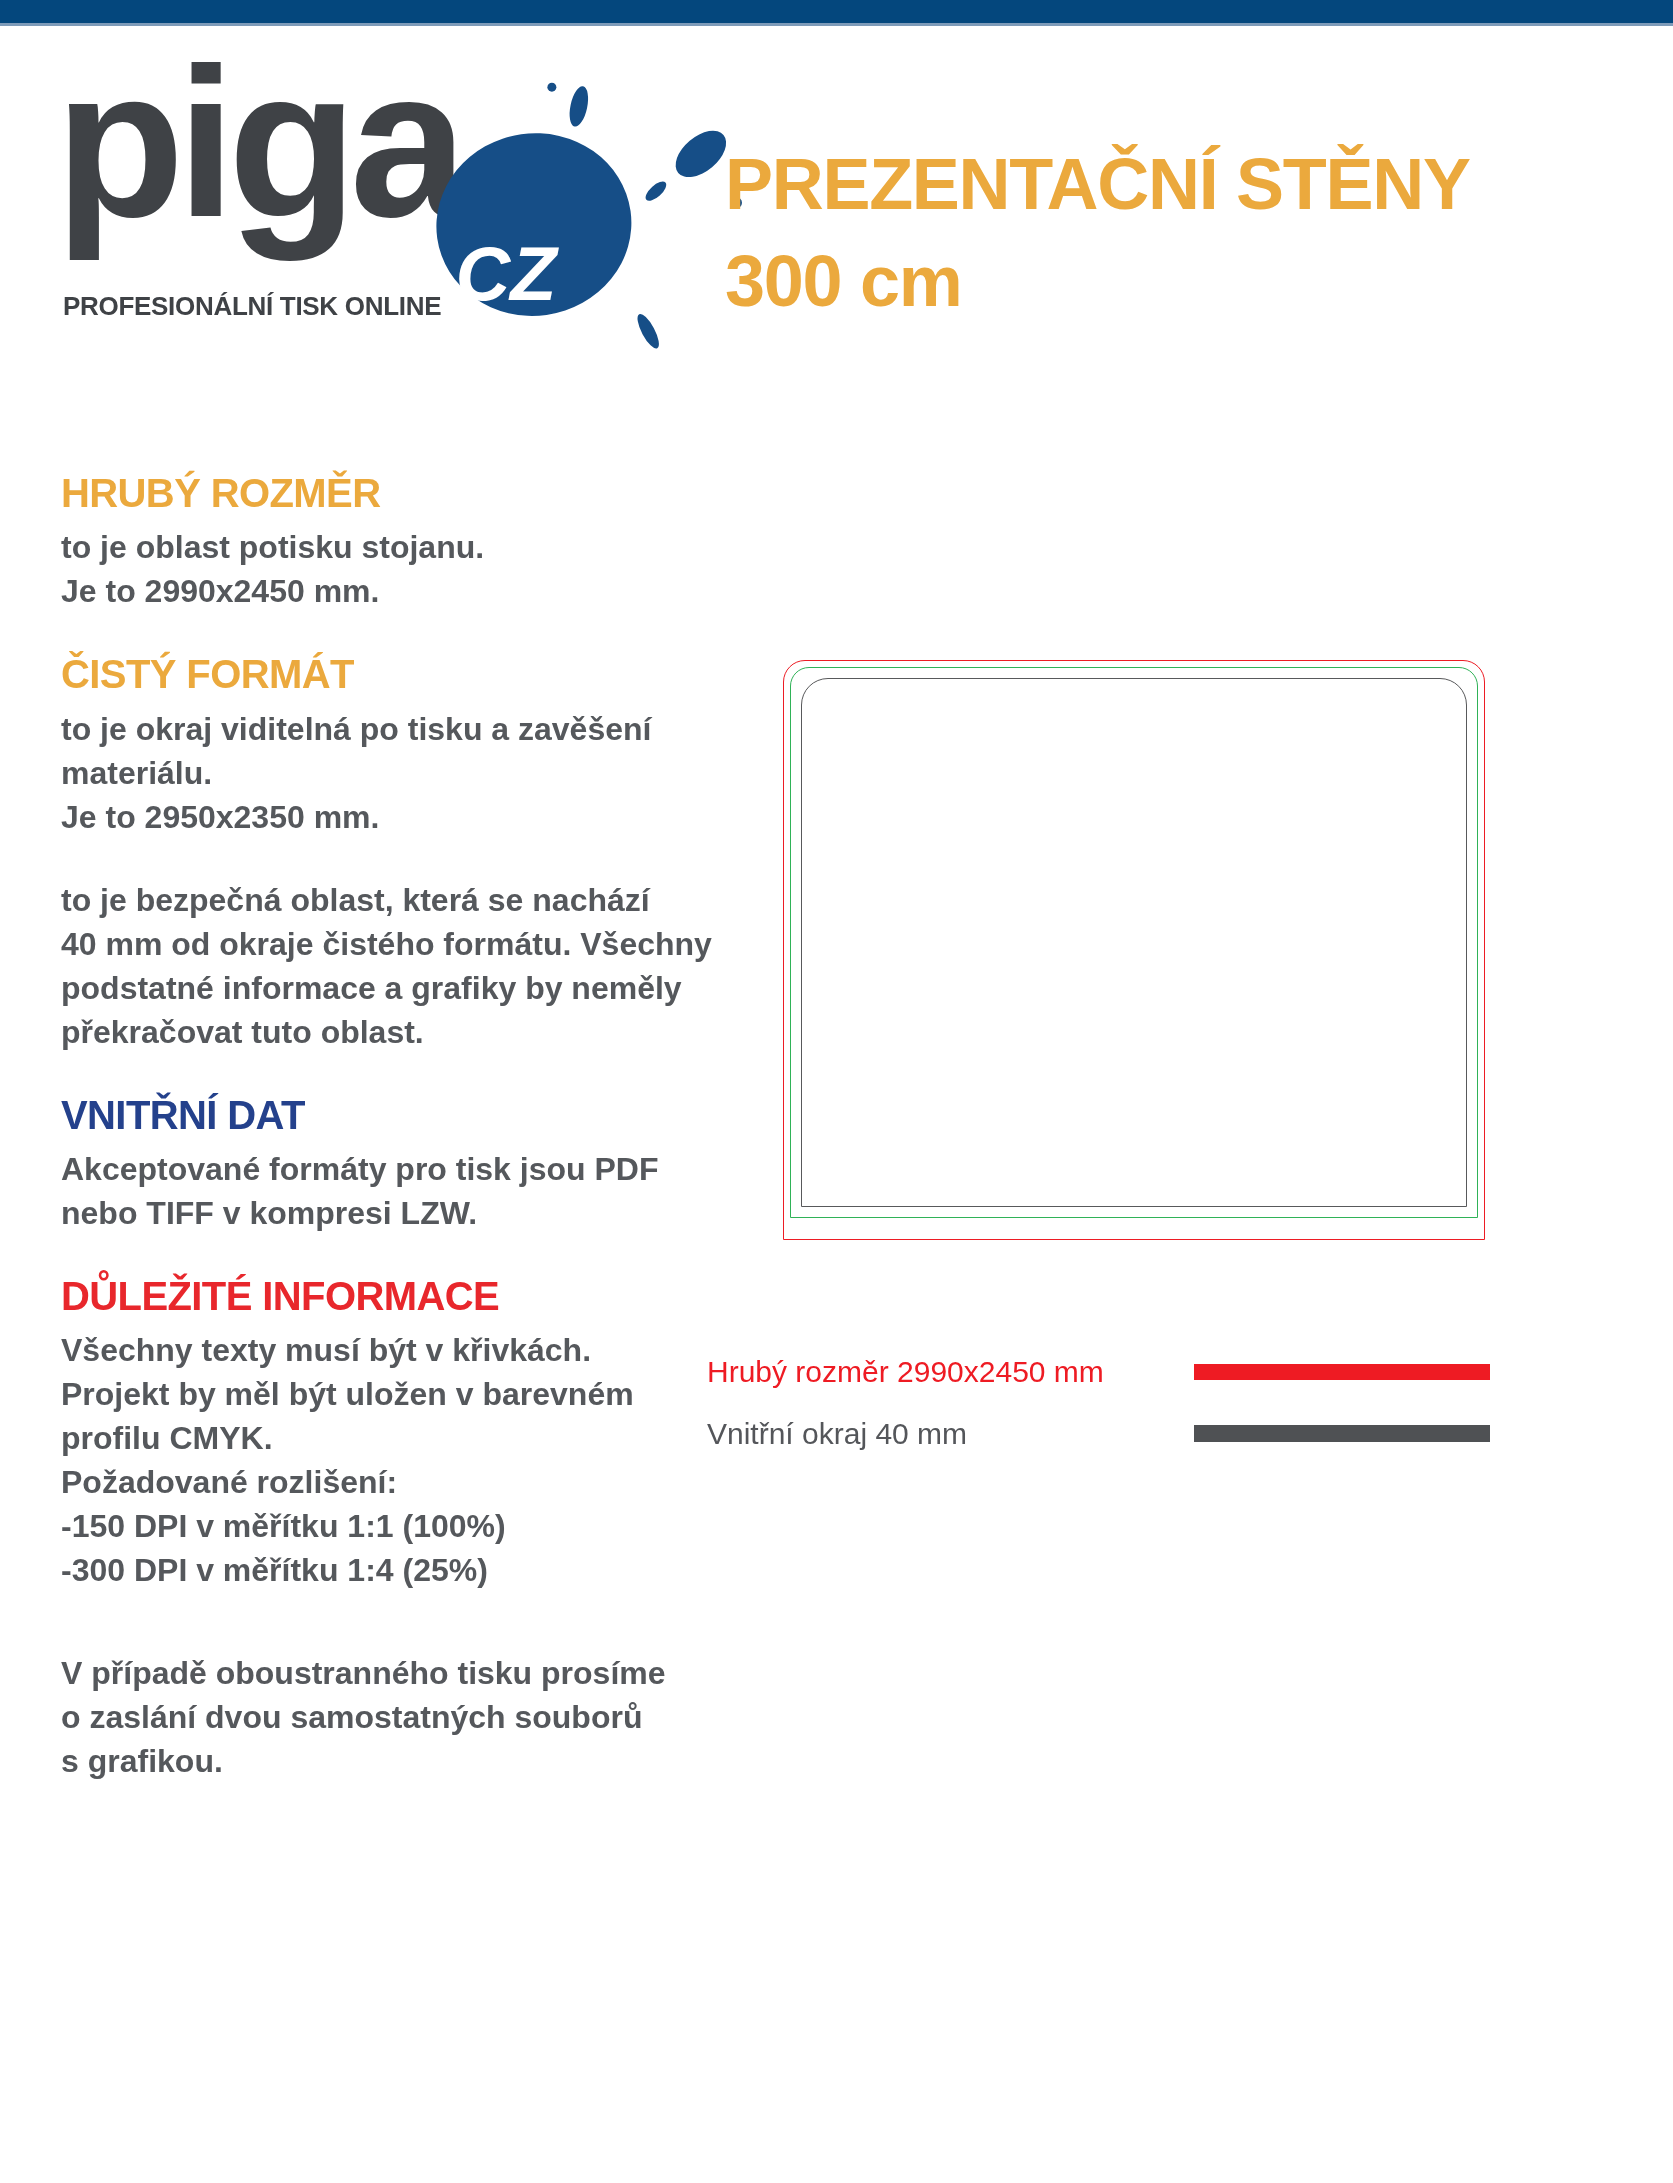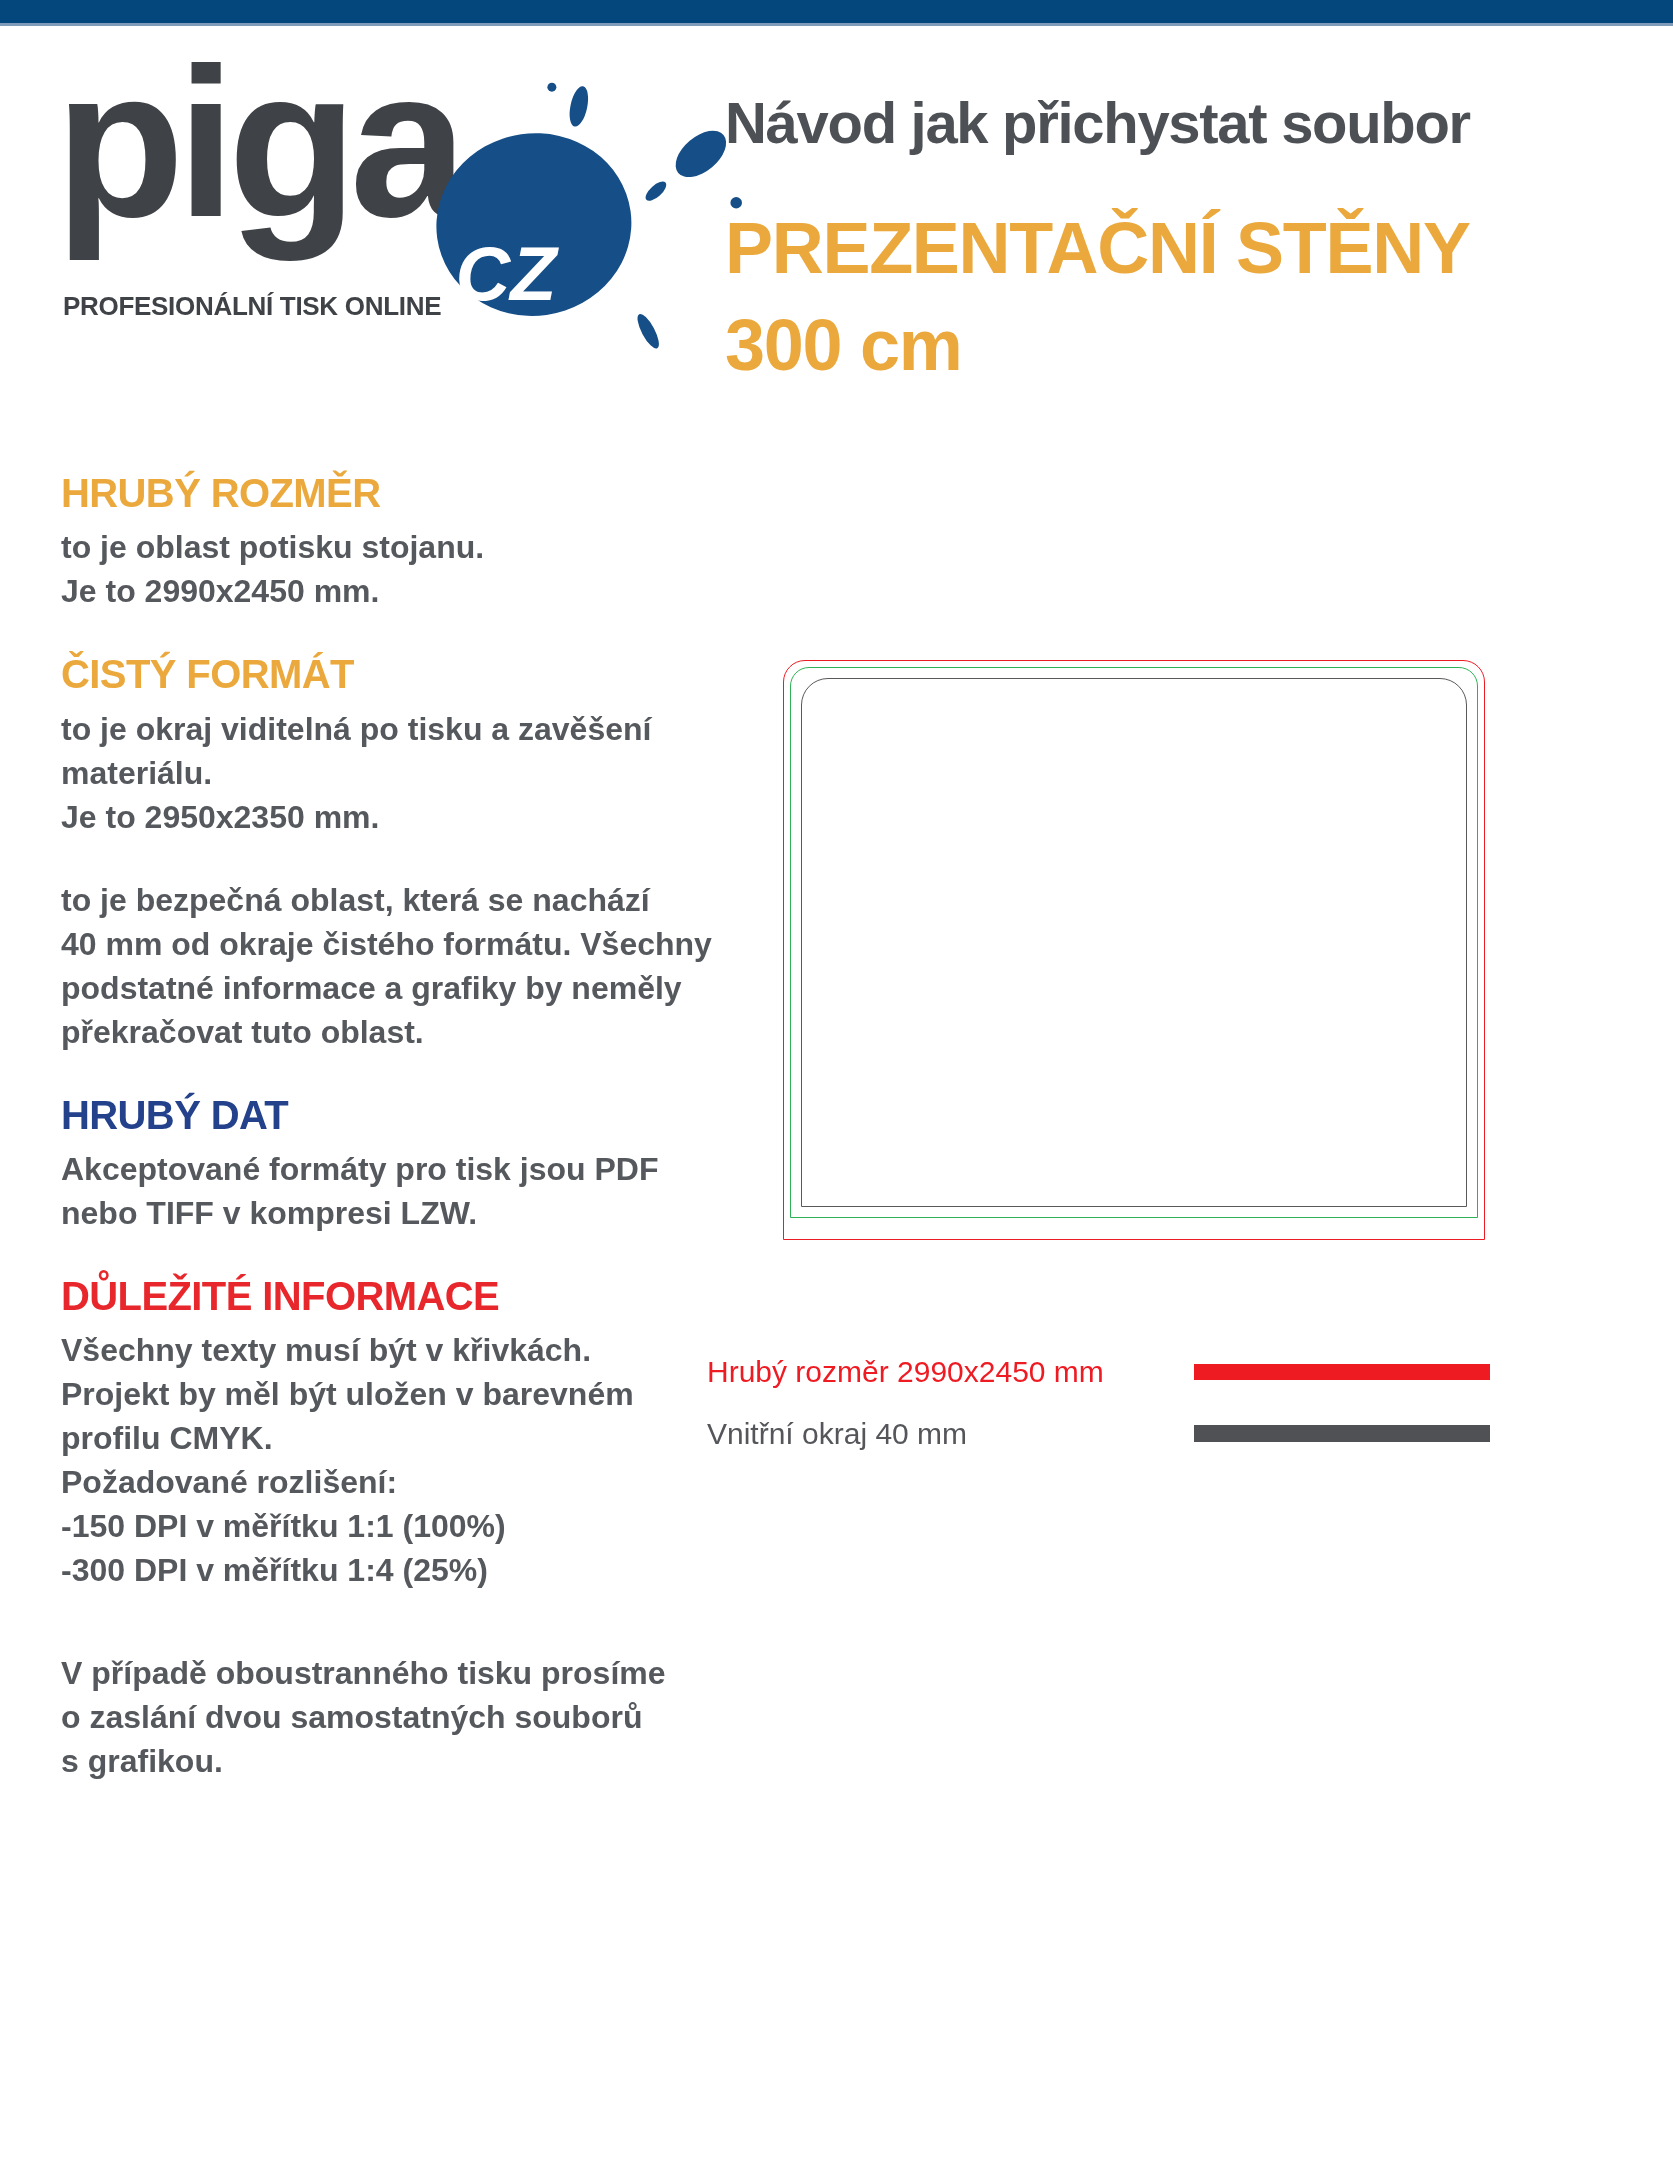--- a/index.html
+++ b/index.html
@@ -100,21 +100,20 @@
       <ellipse cx="490" cy="112" rx="46" ry="27" transform="rotate(-40 490 112)"></ellipse>
       <ellipse cx="420" cy="170" rx="20" ry="9" transform="rotate(-42 420 170)"></ellipse>
       <circle cx="545" cy="188" r="9"></circle>
       <ellipse cx="408" cy="388" rx="10" ry="30" transform="rotate(-28 408 388)"></ellipse>
     </g>
     <text x="108" y="340" font-family="Liberation Sans, sans-serif" font-size="118" font-weight="bold" font-style="italic" fill="#ffffff">CZ</text>
   </svg>
   <div class="logo-tagline">PROFESIONÁLNÍ TISK ONLINE</div>
 
   <div class="title-block">
-    <div class="title-sub">Návod jak přichystat soubor</div>
     <div class="title-main">PREZENTAČNÍ STĚNY
 300 cm</div>
   </div>
 
   <div class="left-col">
     <div class="section">
       <div class="section-head head-orange">HRUBÝ ROZMĚR</div>
       <div class="section-body">to je oblast potisku stojanu.
 Je to 2990x2450 mm.</div>
     </div>
@@ -124,21 +123,21 @@
 materiálu.
 Je to 2950x2350 mm.</div>
     </div>
     <div class="section">
       <div class="section-body">to je bezpečná oblast, která se nachází
 40 mm od okraje čistého formátu. Všechny
 podstatné informace a grafiky by neměly
 překračovat tuto oblast.</div>
     </div>
     <div class="section">
-      <div class="section-head head-navy">HRUBÝ DAT</div>
+      <div class="section-head head-navy">VNITŘNÍ DAT</div>
       <div class="section-body">Akceptované formáty pro tisk jsou PDF
 nebo TIFF v kompresi LZW.</div>
     </div>
     <div class="section">
       <div class="section-head head-red">DŮLEŽITÉ INFORMACE</div>
       <div class="section-body">Všechny texty musí být v křivkách.
 Projekt by měl být uložen v barevném
 profilu CMYK.
 Požadované rozlišení:
 -150 DPI v měřítku 1:1 (100%)

